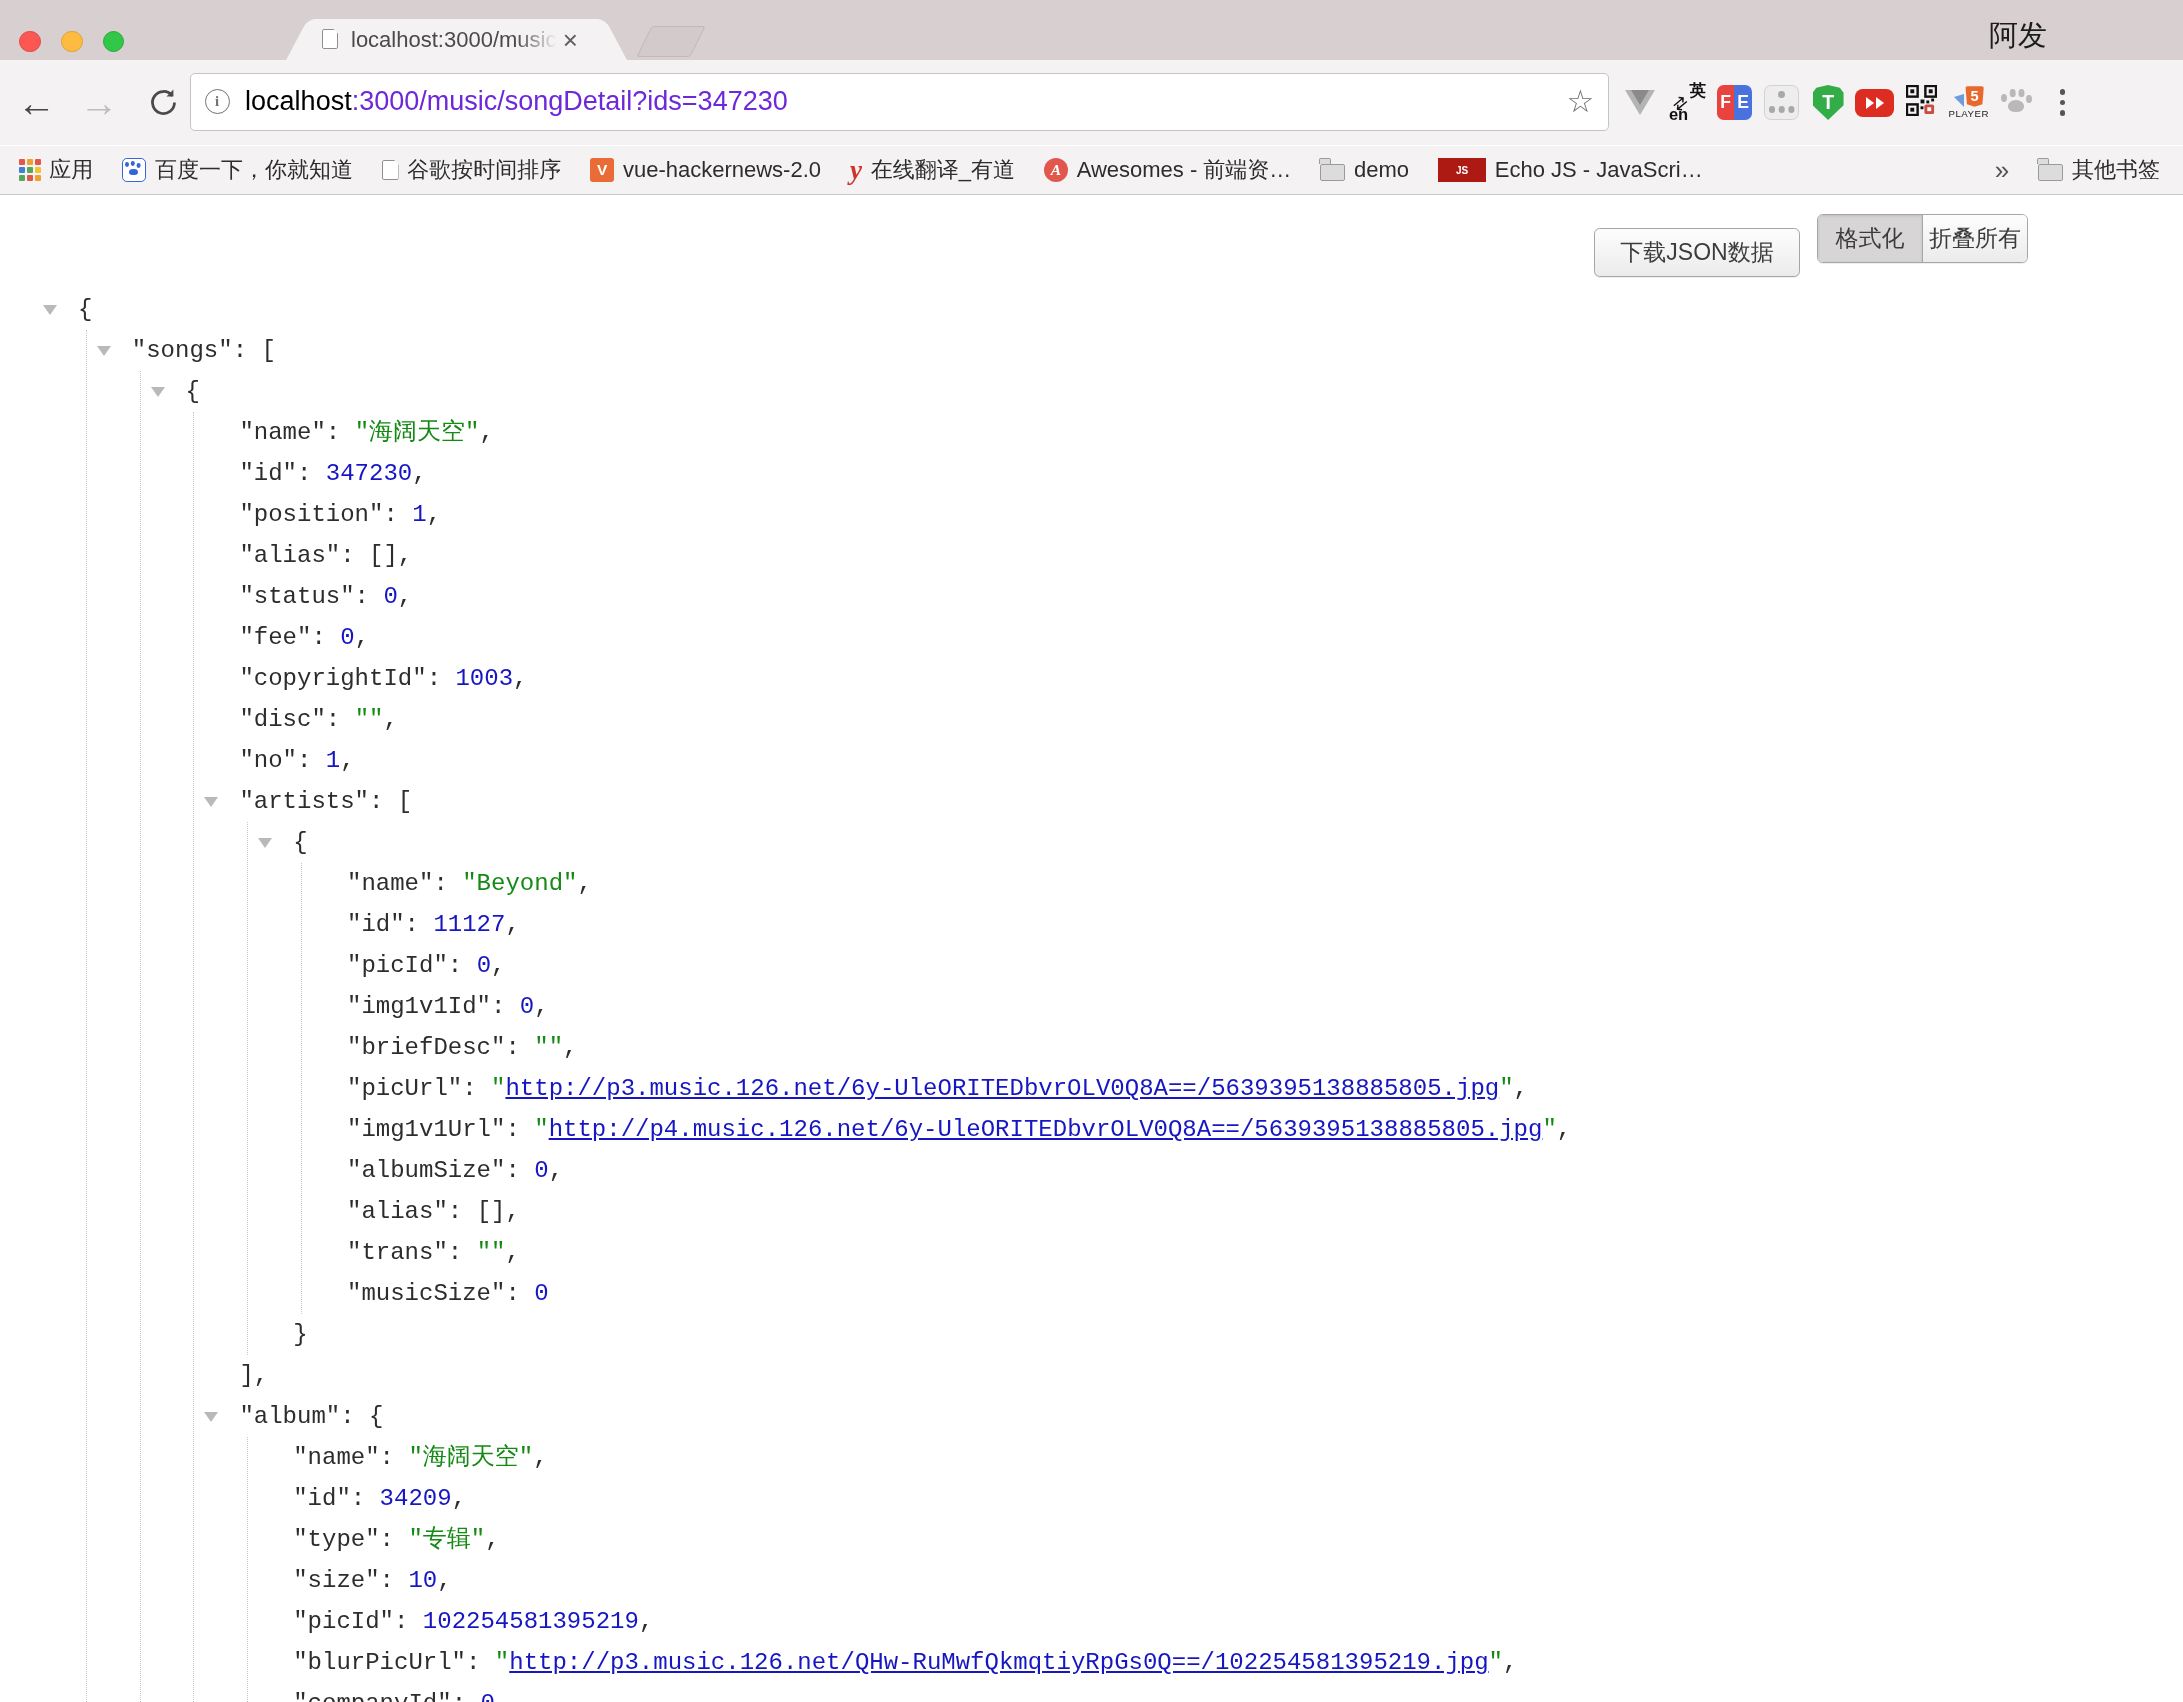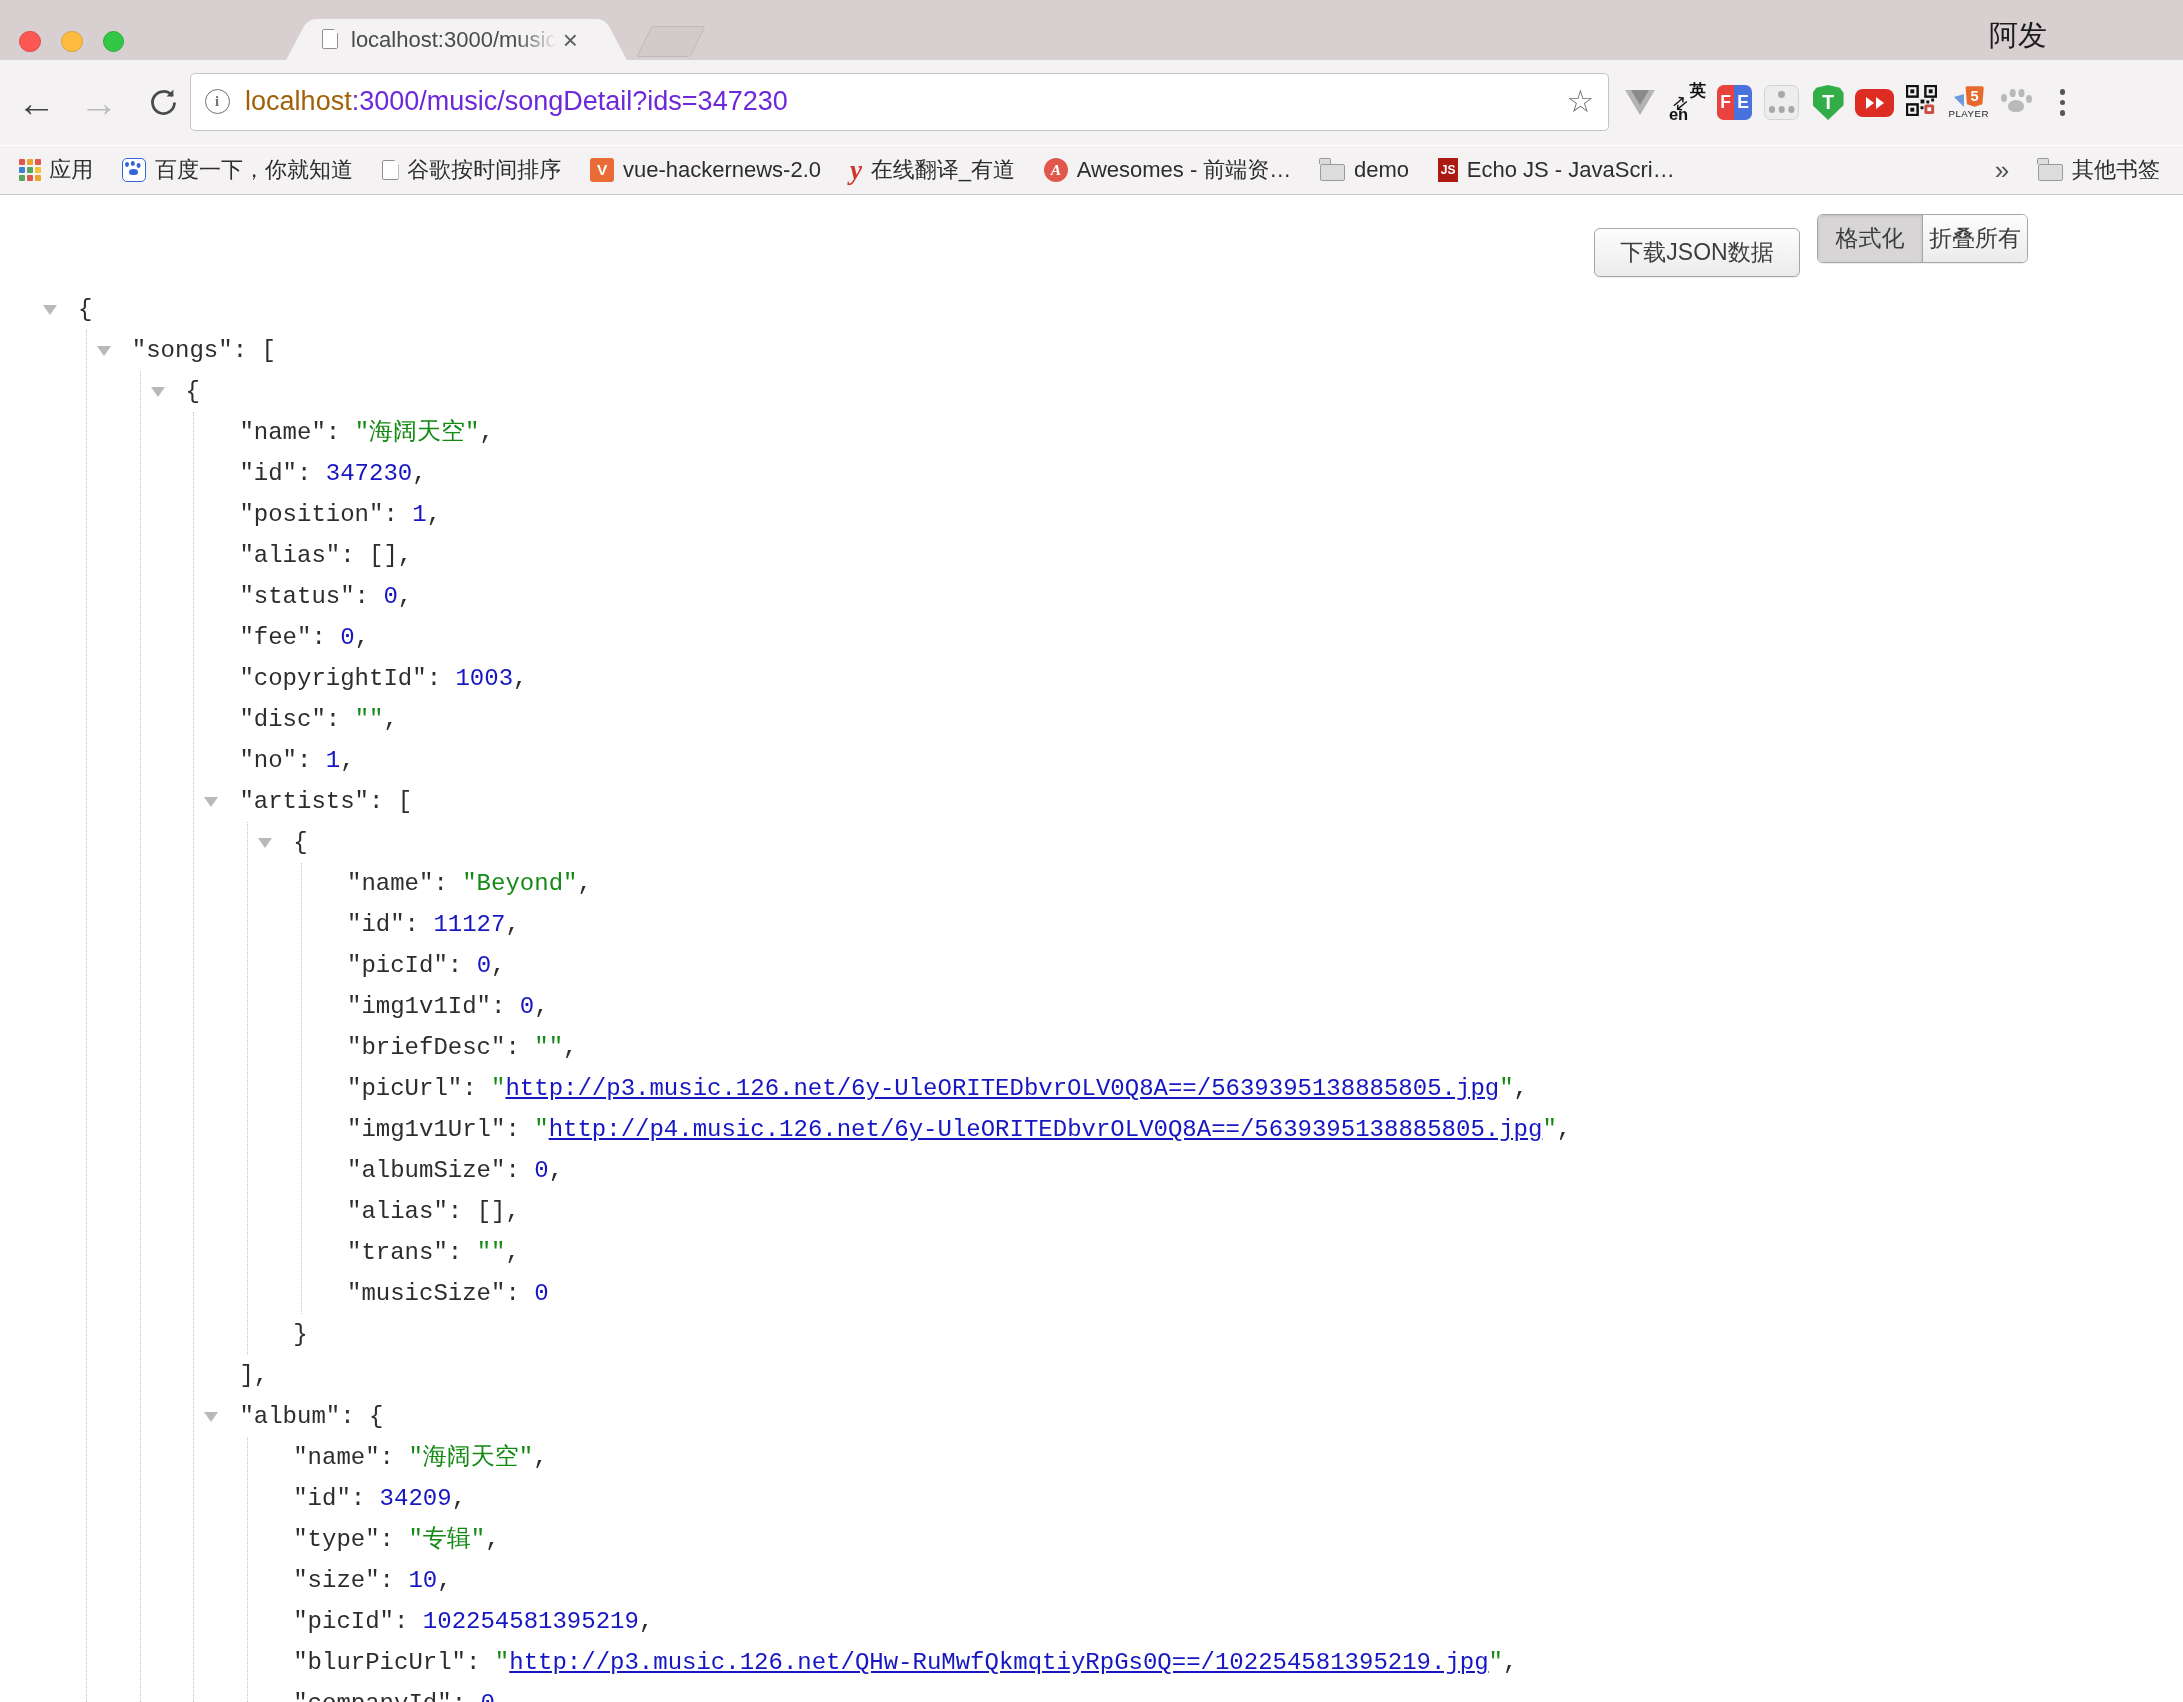--- a/index.html
+++ b/index.html
@@ -32,21 +32,21 @@
   .navbtn{position:absolute;top:0;height:85px;width:50px;display:flex;align-items:center;justify-content:center;
           font-size:39px;cursor:pointer}
   .nav-back{left:11.6px;color:#454545}
   .nav-forward{left:74px;color:#bdbdbd}
   .nav-reload{left:138px}
   .urlbar{position:absolute;left:190px;top:12.6px;width:1419px;height:58px;background:#fff;border:1px solid #c4c4c4;
           border-radius:4.9px;display:flex;align-items:center;padding:0 13.6px;box-sizing:border-box}
   .info-i{width:23px;height:23px;border:1.9px solid #717171;border-radius:50%;color:#717171;flex:none;
           font:bold 14.6px "Liberation Serif",serif;display:flex;align-items:center;justify-content:center}
   .url-text{margin-left:15.5px;font-size:27px;white-space:nowrap;overflow:hidden}
-  .url-host{color:#a16207}
+  .url-host{color:#000000}
   .url-rest{color:#6d28d9}
   .star{margin-left:auto;font-size:31px;color:#6e6e6e;cursor:pointer;line-height:1}
   .ext-row{position:absolute;left:1619px;top:0;height:85px;display:flex;align-items:center;gap:3.9px}
   .ext{width:43px;height:62px;display:flex;align-items:center;justify-content:center;cursor:pointer;flex:none}
   
   .x-vue{position:relative;width:31px;height:25px}
   .x-vue::before{content:"";position:absolute;left:0;top:0;border-left:15.5px solid transparent;border-right:15.5px solid transparent;border-top:25px solid #b4b4b4}
   .x-vue::after{content:"";position:absolute;left:5.8px;top:0;border-left:9.7px solid transparent;border-right:9.7px solid transparent;border-top:15.5px solid #8a8a8a}
   .x-tr{position:relative;width:37px;height:39px;color:#111}
   .x-tr .g-top{position:absolute;top:-2.9px;right:0;font-size:16.5px;font-weight:bold}
@@ -90,21 +90,21 @@
   .ico-apps i:nth-child(7){background:#57a65a}.ico-apps i:nth-child(8){background:#e2574c}.ico-apps i:nth-child(9){background:#f0a22e}
   .ico-baidu{width:24px;height:24px;border:1.9px solid #3565d8;border-radius:4.9px;background:#fff;position:relative;box-sizing:border-box}
   .ico-baidu::before{content:"";position:absolute;left:5.8px;top:9.7px;width:8.7px;height:6.8px;background:#3565d8;border-radius:50% 50% 40% 40%}
   .ico-baidu::after{content:"";position:absolute;left:1.9px;top:2.9px;width:3.9px;height:4.9px;background:#3565d8;border-radius:50%;
                     box-shadow:5.8px -1px 0 #3565d8,11.6px 1px 0 #3565d8}
   .ico-vue{width:24px;height:24px;background:#e96b35;color:#fff;font-weight:bold;font-size:15.5px;border-radius:2.9px}
   .ico-ydao{color:#d0342a;font:italic bold 27px "Liberation Serif",serif;line-height:1}
   .ico-awe{width:24px;height:24px;background:#e2574c;color:#fff;border-radius:50%;font:italic bold 15.5px "Liberation Serif",serif}
   .ico-folder{width:25px;height:16.5px;background:#dcdcdc;border:1.9px solid #9a9a9a;border-radius:1.9px;position:relative;margin-top:4.9px;box-sizing:border-box}
   .ico-folder::before{content:"";position:absolute;top:-6.8px;left:-1.9px;width:9.7px;height:4.9px;background:#dcdcdc;border:1.9px solid #9a9a9a;border-bottom:none;border-radius:1.9px 1.9px 0 0}
-  .ico-ejs{width:20px;height:24px;background:#ac1a13;color:#fff;font-weight:bold;font-size:12px}
+  .ico-ejs{width:48px;height:24px;background:#ac1a13;color:#fff;font-weight:bold;font-size:10px}
   
   .page{position:absolute;left:0;top:196px;width:2183px;bottom:0;background:#fff}
   .btn{position:absolute;height:49px;border:1px solid #a6a6a6;border-radius:5.8px;font-size:23px;color:#3c3c3c;
        background:linear-gradient(#fdfdfd,#ebebeb);display:flex;align-items:center;justify-content:center;
        cursor:pointer;box-sizing:border-box;box-shadow:0 1px 1px rgba(0,0,0,.07)}
   .btn-download{left:1594px;top:32px;width:206px}
   .seg{position:absolute;left:1817px;top:17.5px;height:49px;display:flex;border:1px solid #a6a6a6;border-radius:5.8px;
        overflow:hidden;box-sizing:border-box;box-shadow:0 1px 1px rgba(0,0,0,.07)}
   .seg .sg{width:104px;display:flex;align-items:center;justify-content:center;font-size:23px;color:#3c3c3c;cursor:pointer}
   .seg .active{background:#d7d5d5;box-shadow:inset 0 1px 2.9px rgba(0,0,0,.12)}

